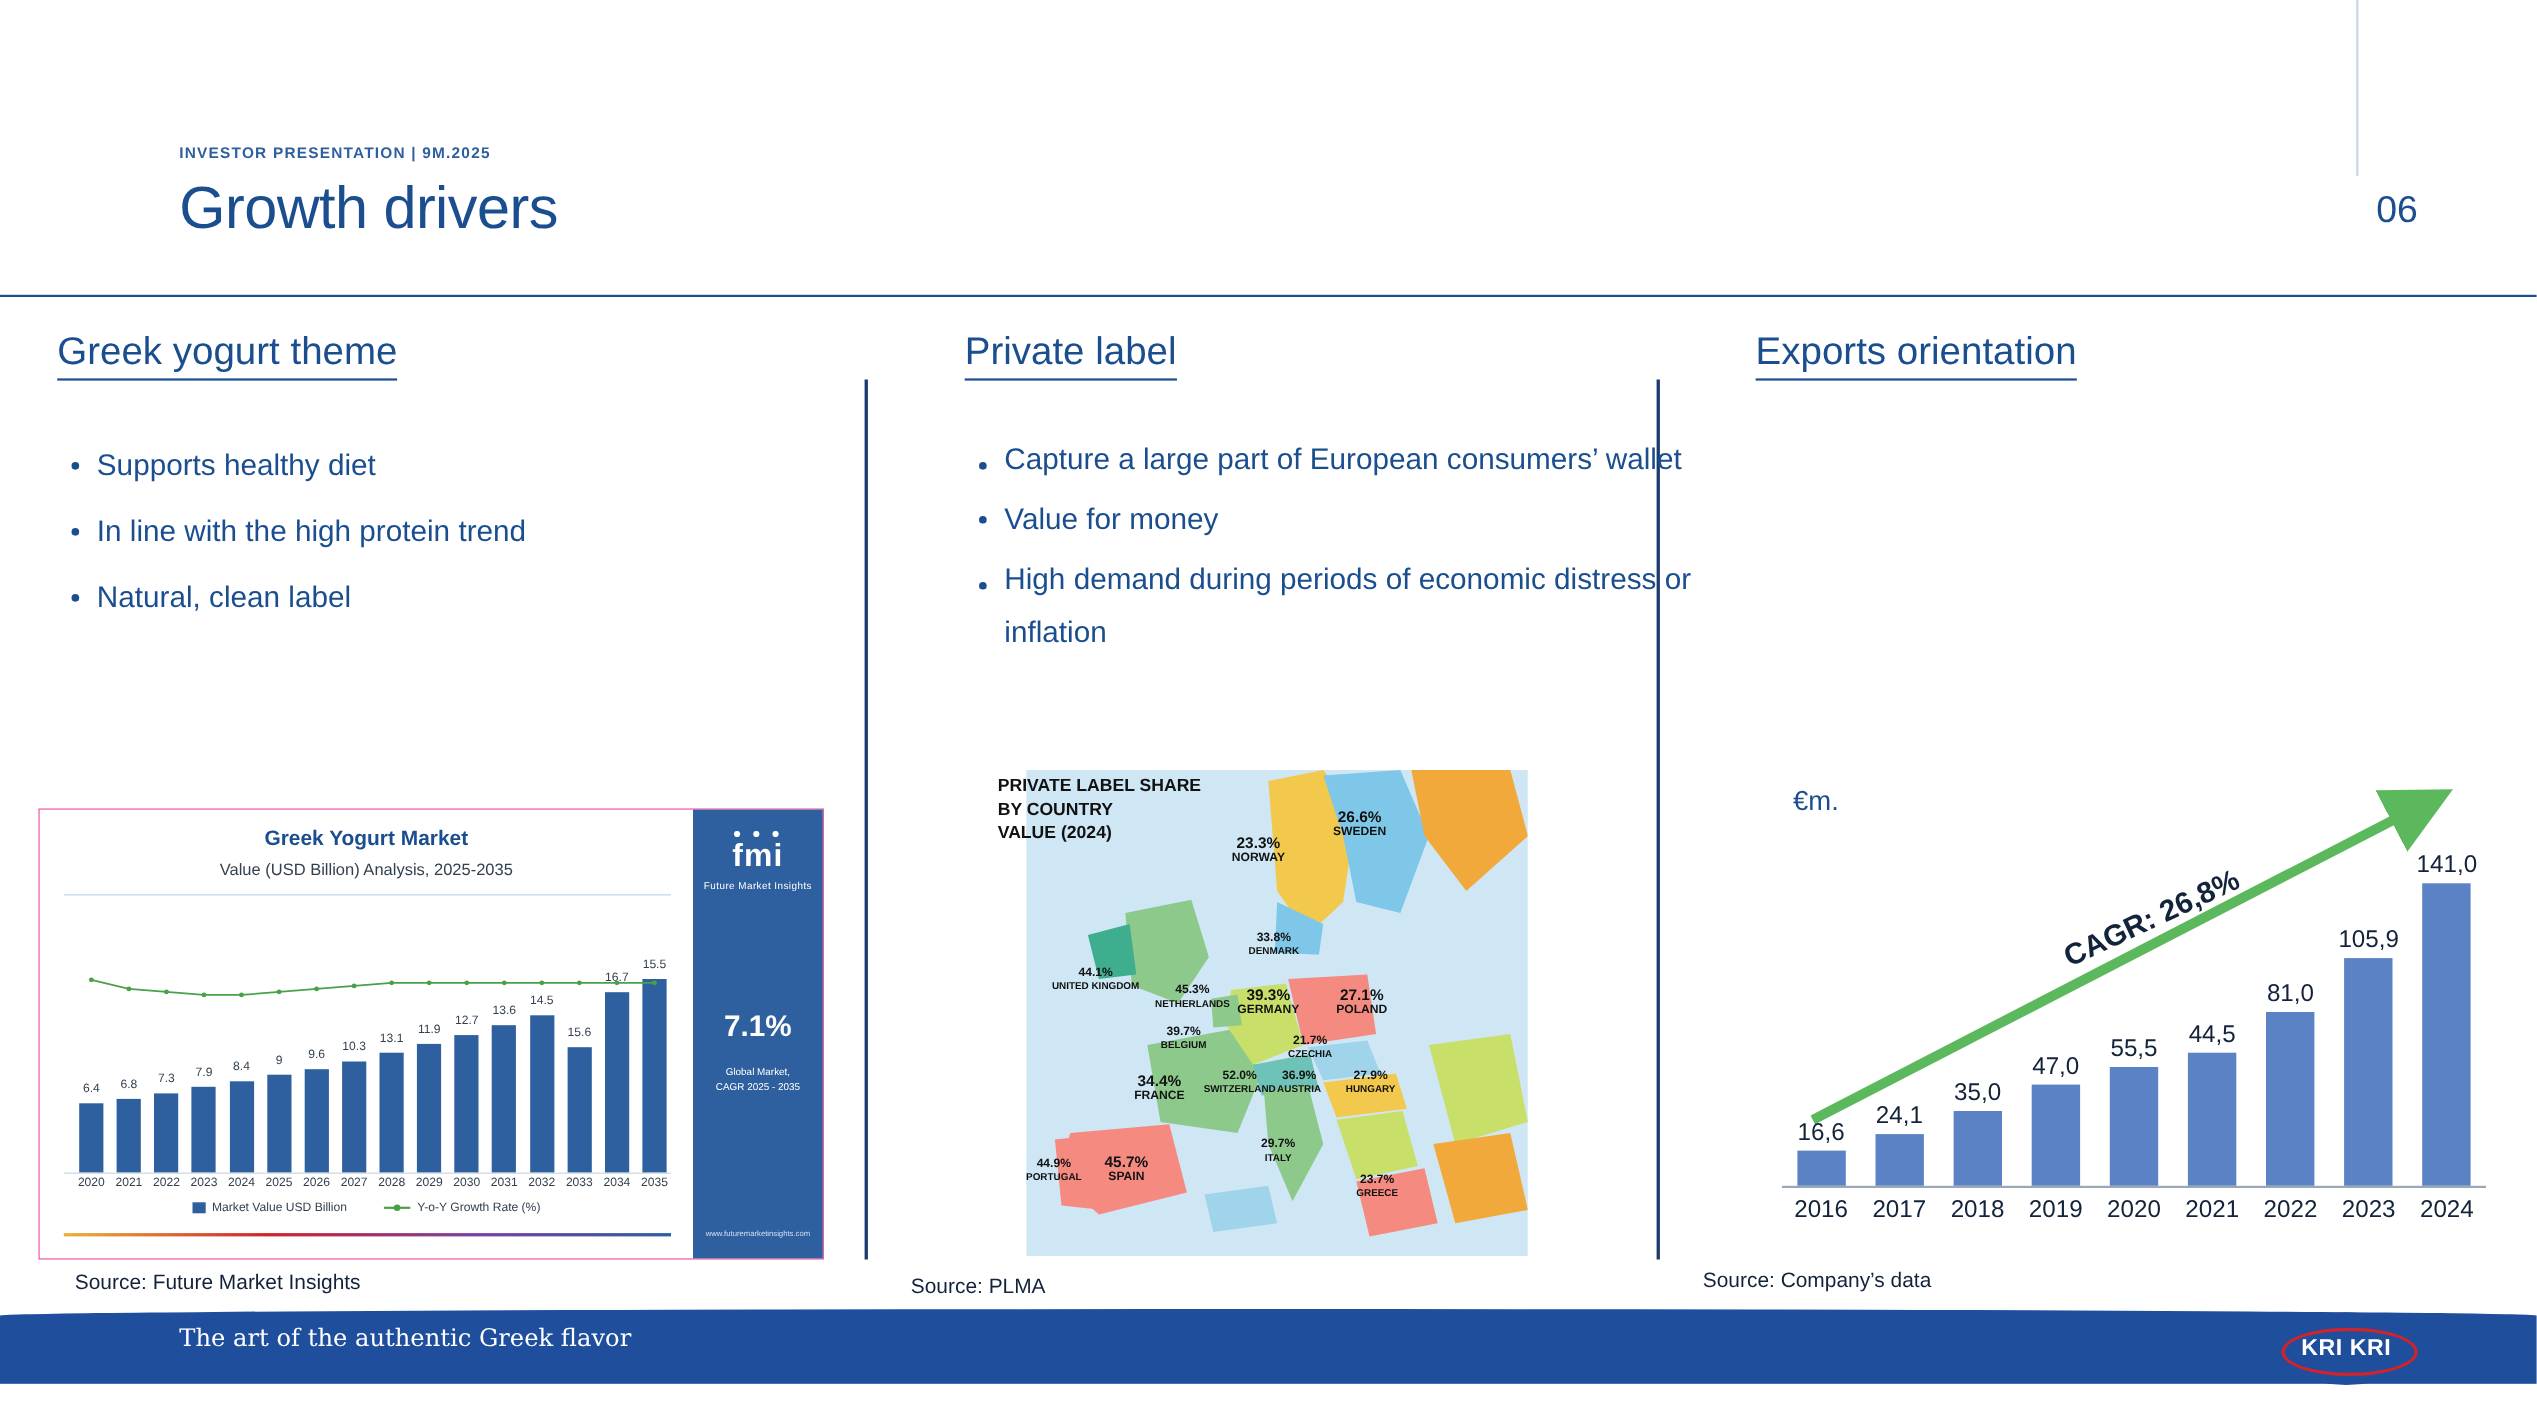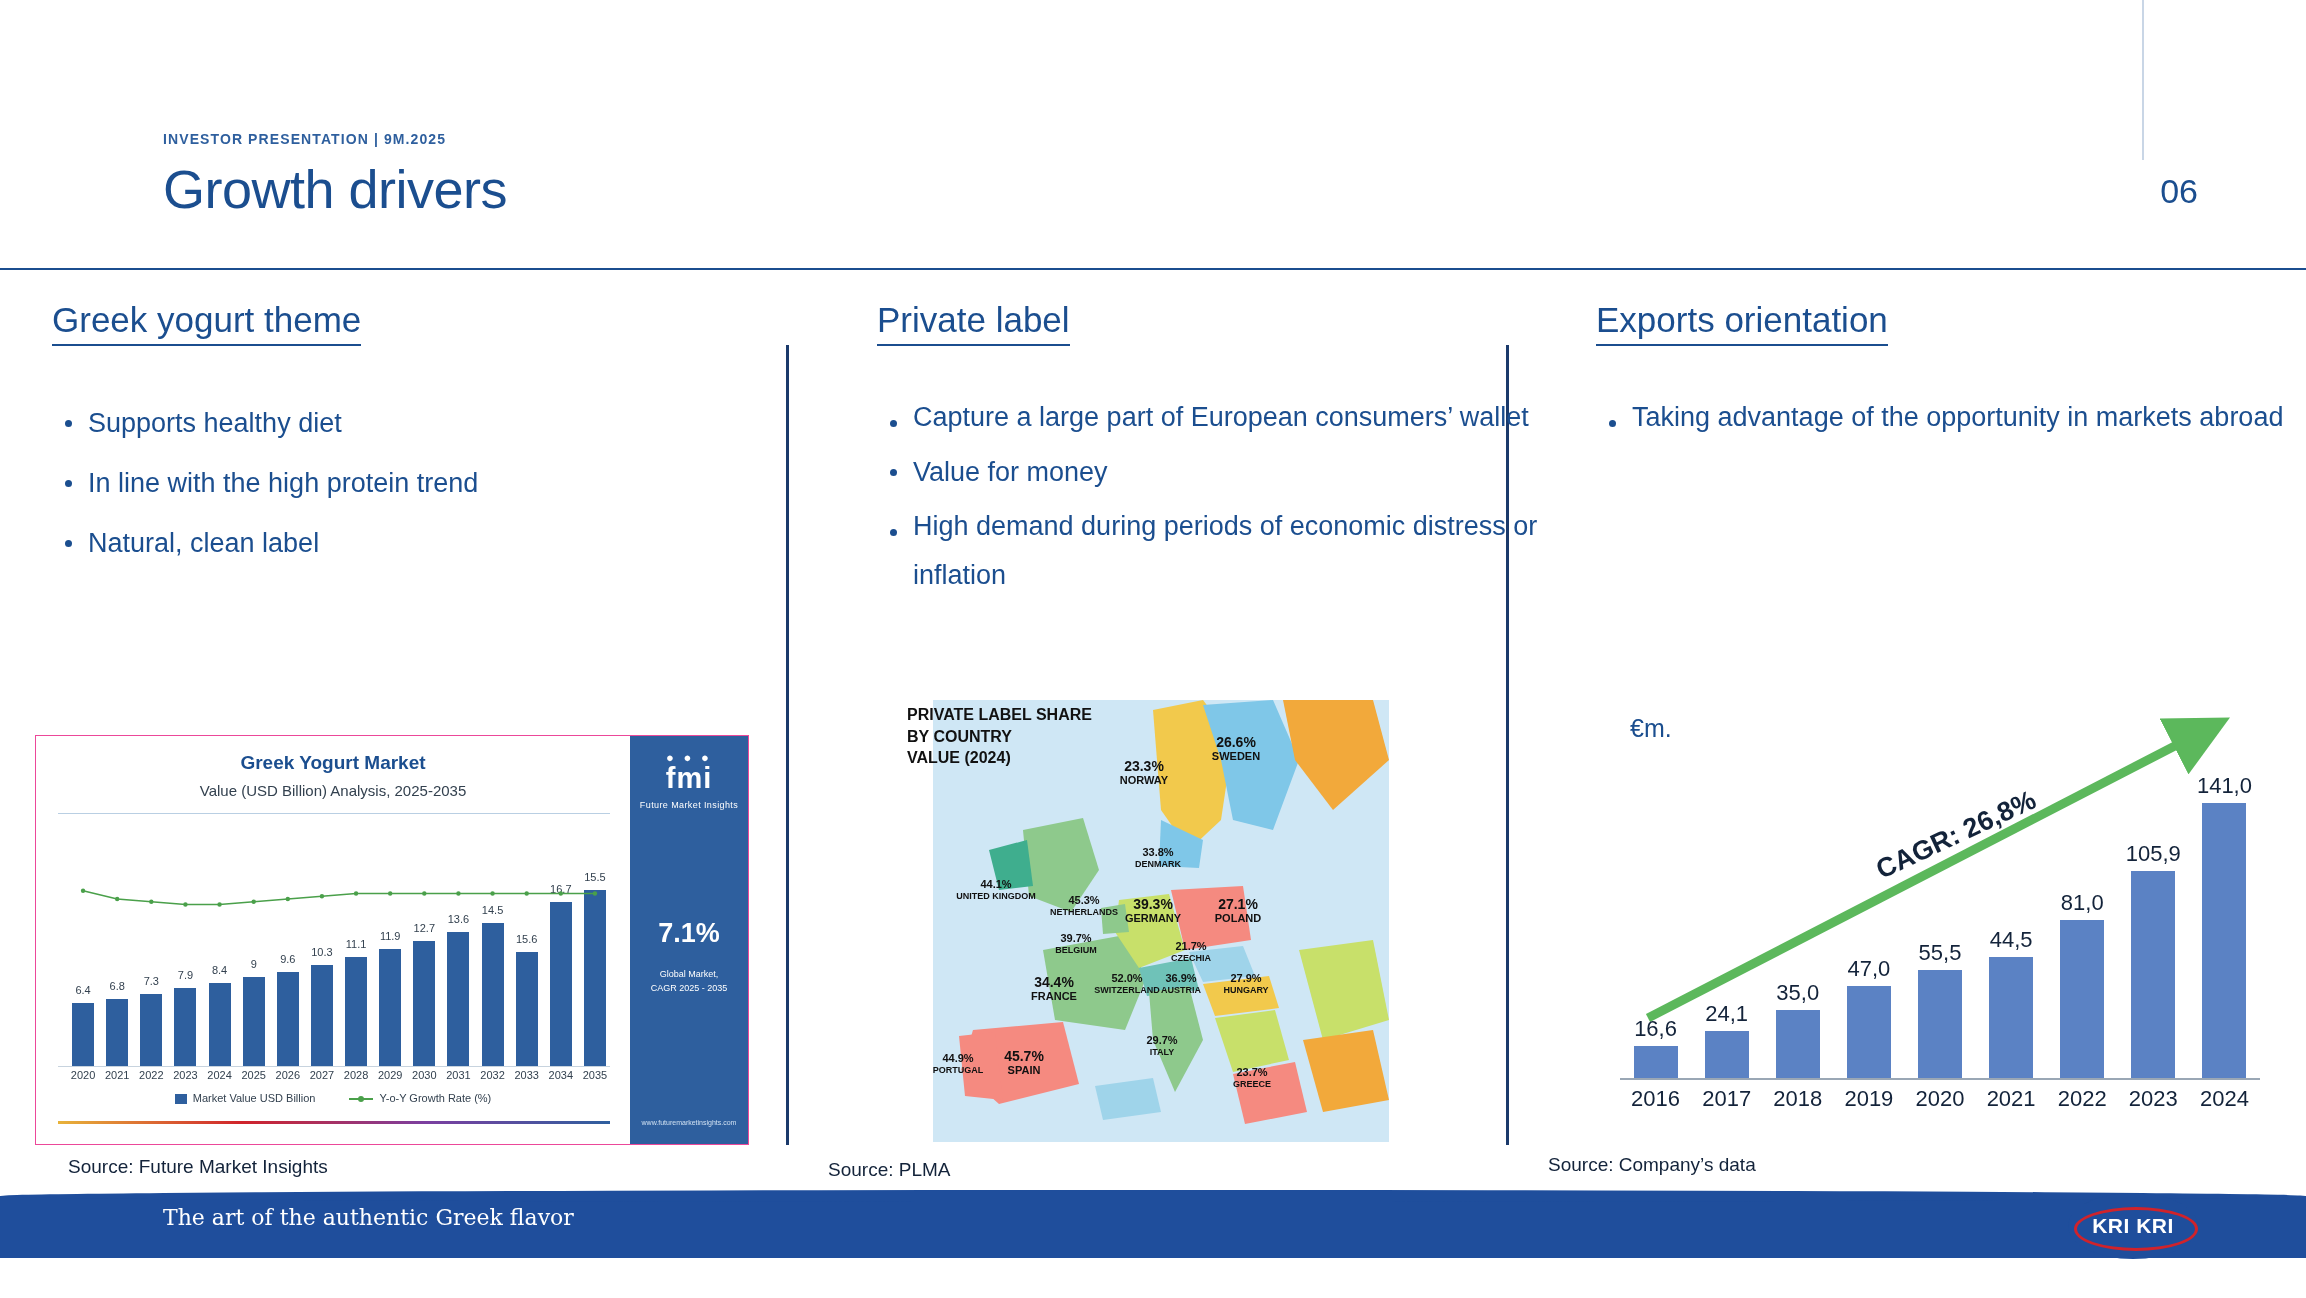--- a/index.html
+++ b/index.html
@@ -202,23 +202,20 @@
     <div class="col-title">Private label</div>
     <div class="bullets">
       <div class="bullet" style="line-height:49px;">Capture a large part of European consumers’ wallet</div>
       <div class="bullet">Value for money</div>
       <div class="bullet" style="line-height:49px;">High demand during periods of economic distress or inflation</div>
     </div>
   </div>
 
   <div class="col c3">
     <div class="col-title">Exports orientation</div>
-    <div class="bullets">
-      <div class="bullet" style="line-height:49px;">Taking advantage of the opportunity in markets abroad</div>
-    </div>
   </div>
 
   <div class="fmi">
     <div class="fmi-left">
       <div class="fmi-title">Greek Yogurt Market</div>
       <div class="fmi-sub">Value (USD Billion) Analysis, 2025-2035</div>
       <div class="fmi-hr"></div>
       <div class="fmi-plot" id="fmiPlot">
           <div class="bar1" style="left: 6.0625px; height: 63px;">
             <span>6.4</span>
@@ -238,21 +235,21 @@
           <div class="bar1" style="left: 176.688px; height: 89px;">
             <span>9</span>
           </div>
           <div class="bar1" style="left: 210.812px; height: 94px;">
             <span>9.6</span>
           </div>
           <div class="bar1" style="left: 244.938px; height: 101px;">
             <span>10.3</span>
           </div>
           <div class="bar1" style="left: 279.062px; height: 109px;">
-            <span>11.1</span>
+            <span>13.1</span>
           </div>
           <div class="bar1" style="left: 313.188px; height: 117px;">
             <span>11.9</span>
           </div>
           <div class="bar1" style="left: 347.312px; height: 125px;">
             <span>12.7</span>
           </div>
           <div class="bar1" style="left: 381.438px; height: 134px;">
             <span>13.6</span>
           </div>

